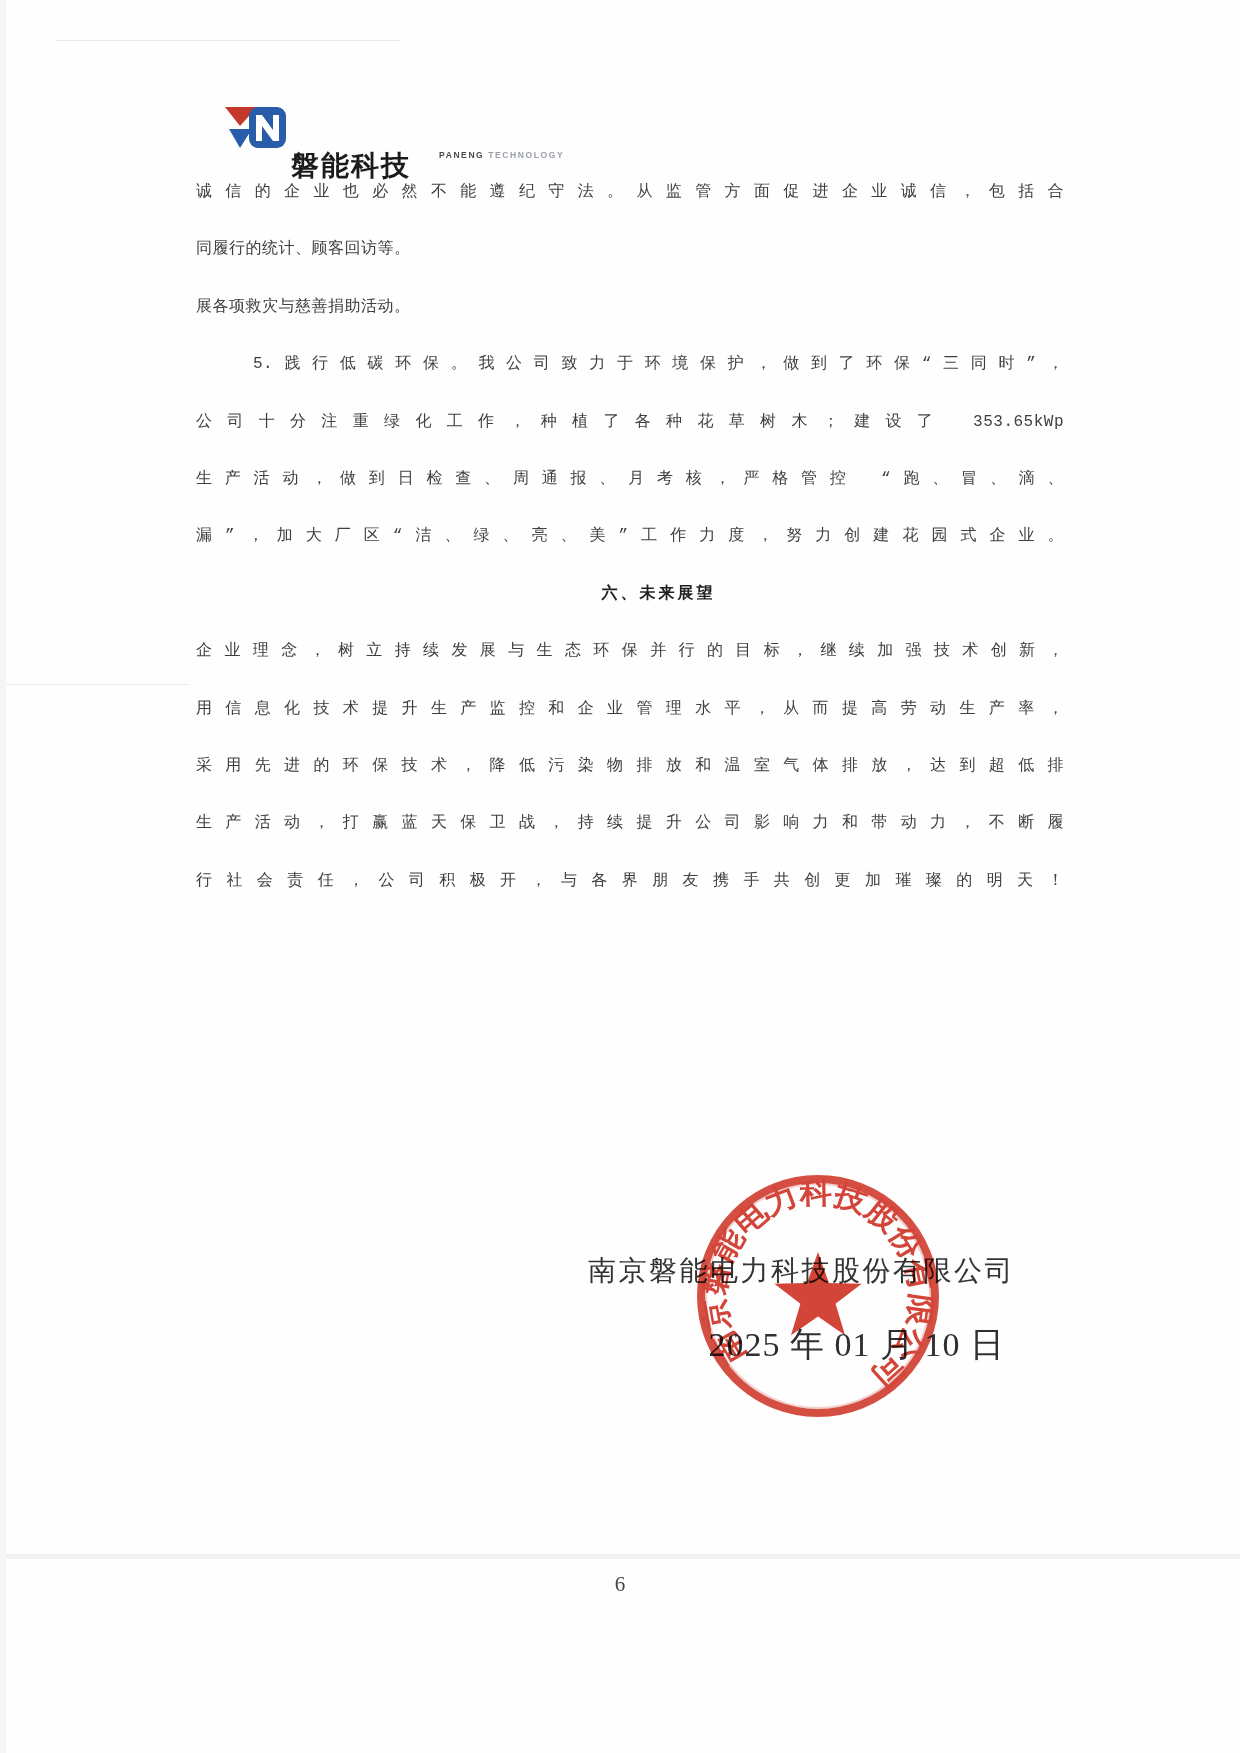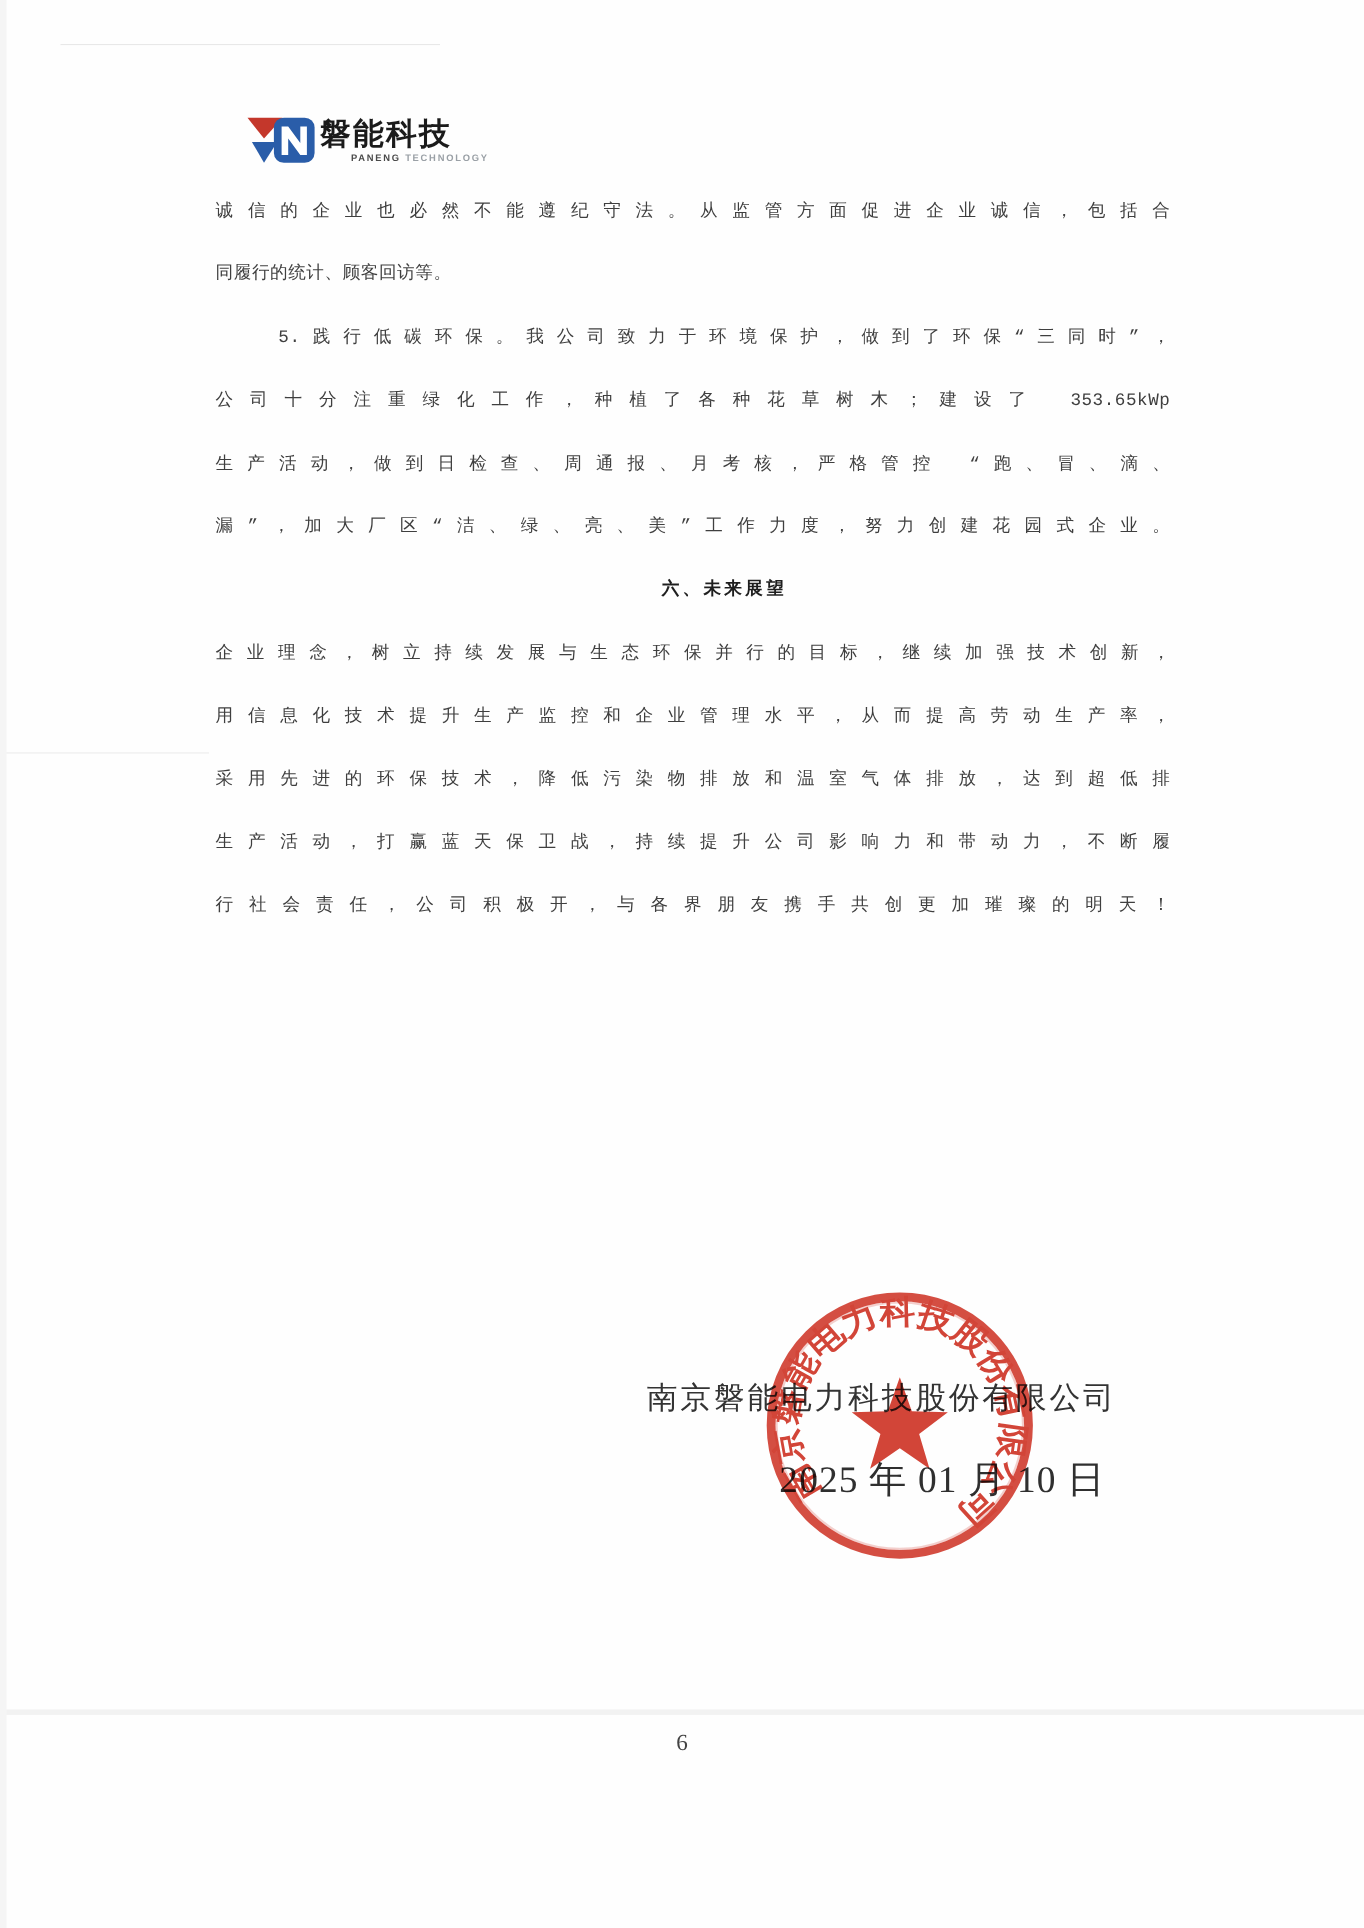--- a/index.html
+++ b/index.html
@@ -14,21 +14,21 @@
   
   .artifact{position:absolute;background:#dcdcdc;opacity:.65;}
   .artifact.a1{left:55px;top:40px;width:345px;height:1px;}
   .artifact.a2{left:0;top:684px;width:190px;height:1px;background:#e3e3e3;}
   .artifact.a3{left:0;top:1554px;width:1240px;height:5px;background:#f2f2f2;opacity:1;}
   .artifact.a4{left:0;top:0;width:6px;height:1753px;background:#f5f5f5;opacity:1;}
 
   
   .logo{position:absolute;left:223px;top:106px;display:flex;align-items:flex-start;}
   .logo-icon{width:64px;height:44px;flex:0 0 auto;}
-  .logo-text{margin-left:4px;display:flex;flex-direction:column;}
+  .logo-text{margin-left:4px;display:flex;flex-direction:row;margin-top:44px;}
   .logo-cn{
     font-size:28px;font-weight:700;color:#1b1b1b;
     letter-spacing:2px;line-height:32px;
   }
   .logo-en{font-size:8.5px;font-weight:700;letter-spacing:1.6px;line-height:11px;padding-left:28px;}
   .logo-en .en1{color:#4a4a4a;}
   .logo-en .en2{color:#9aa0a6;}
 
   
   .doc-body{
@@ -98,20 +98,21 @@
     </svg>
     <div class="logo-text">
       <span class="logo-cn">磐能科技</span>
       <span class="logo-en"><span class="en1">PANENG</span><span class="en2"> TECHNOLOGY</span></span>
     </div>
   </div>
 
   <div class="doc-body">
     <div class="line j">诚信的企业也必然不能遵纪守法。从监管方面促进企业诚信，包括合</div>
     <div class="line">同履行的统计、顾客回访等。</div>
+    <div class="line">展各项救灾与慈善捐助活动。</div>
     <div class="line j indent">5.践行低碳环保。我公司致力于环境保护，做到了环保“三同时”，</div>
     <div class="line j">公司十分注重绿化工作，种植了各种花草树木；建设了 353.65kWp</div>
     <div class="line j">生产活动，做到日检查、周通报、月考核，严格管控 “跑、冒、滴、</div>
     <div class="line j">漏”，加大厂区“洁、绿、亮、美”工作力度，努力创建花园式企业。</div>
     <div class="line heading indent">六、未来展望</div>
     <div class="line j">企业理念，树立持续发展与生态环保并行的目标，继续加强技术创新，</div>
     <div class="line j">用信息化技术提升生产监控和企业管理水平，从而提高劳动生产率，</div>
     <div class="line j">采用先进的环保技术，降低污染物排放和温室气体排放，达到超低排</div>
     <div class="line j">生产活动，打赢蓝天保卫战，持续提升公司影响力和带动力，不断履</div>
     <div class="line j">行社会责任，公司积极开，与各界朋友携手共创更加璀璨的明天！</div>

